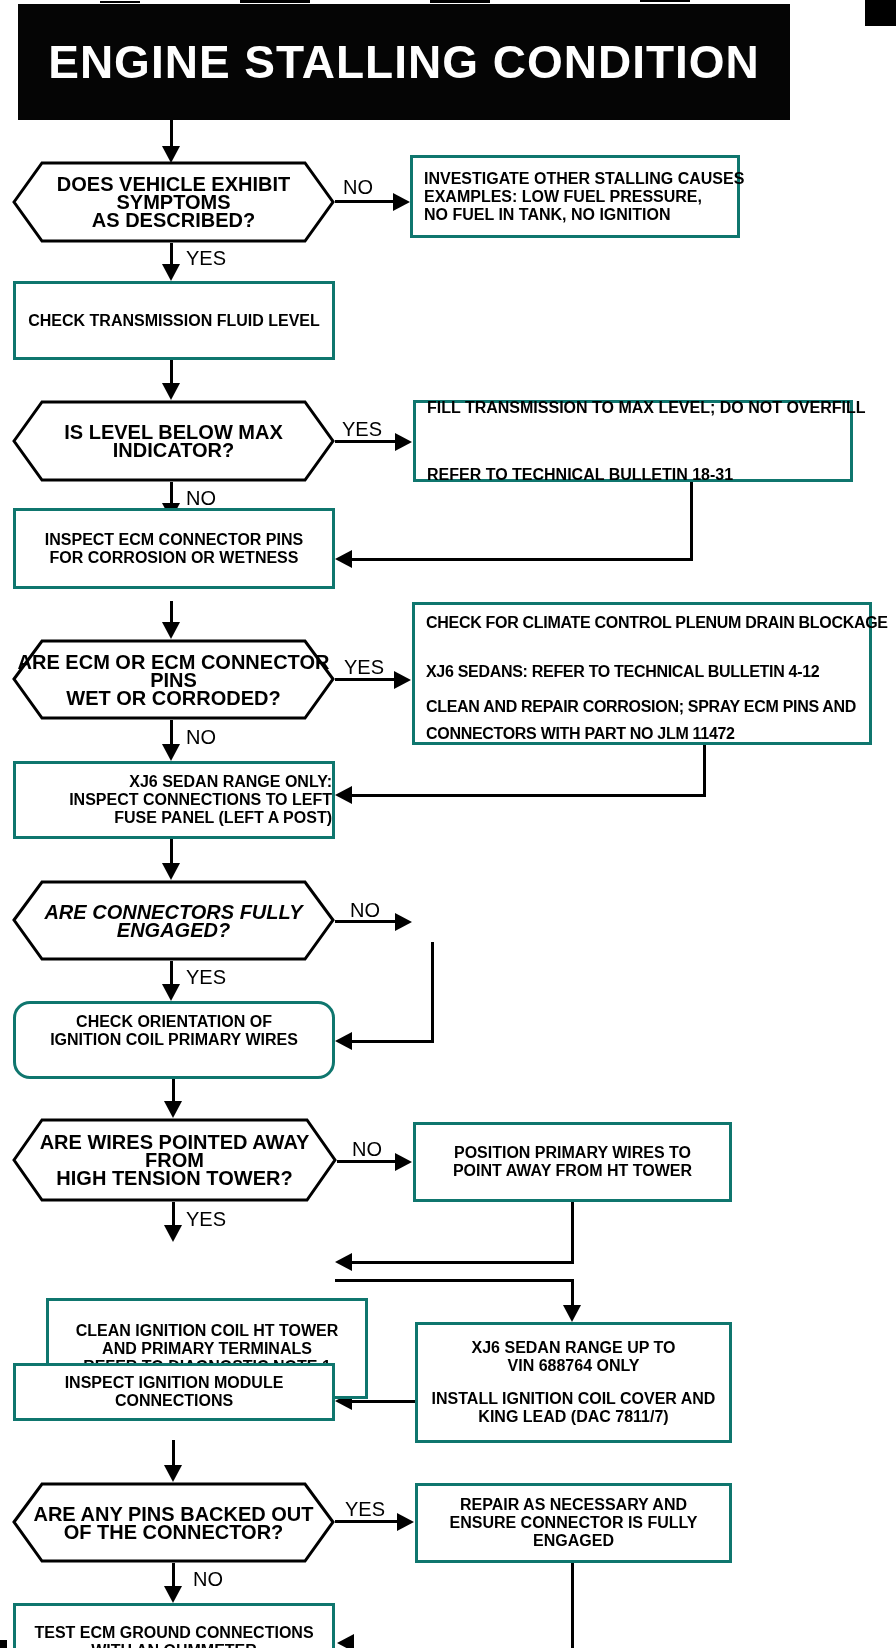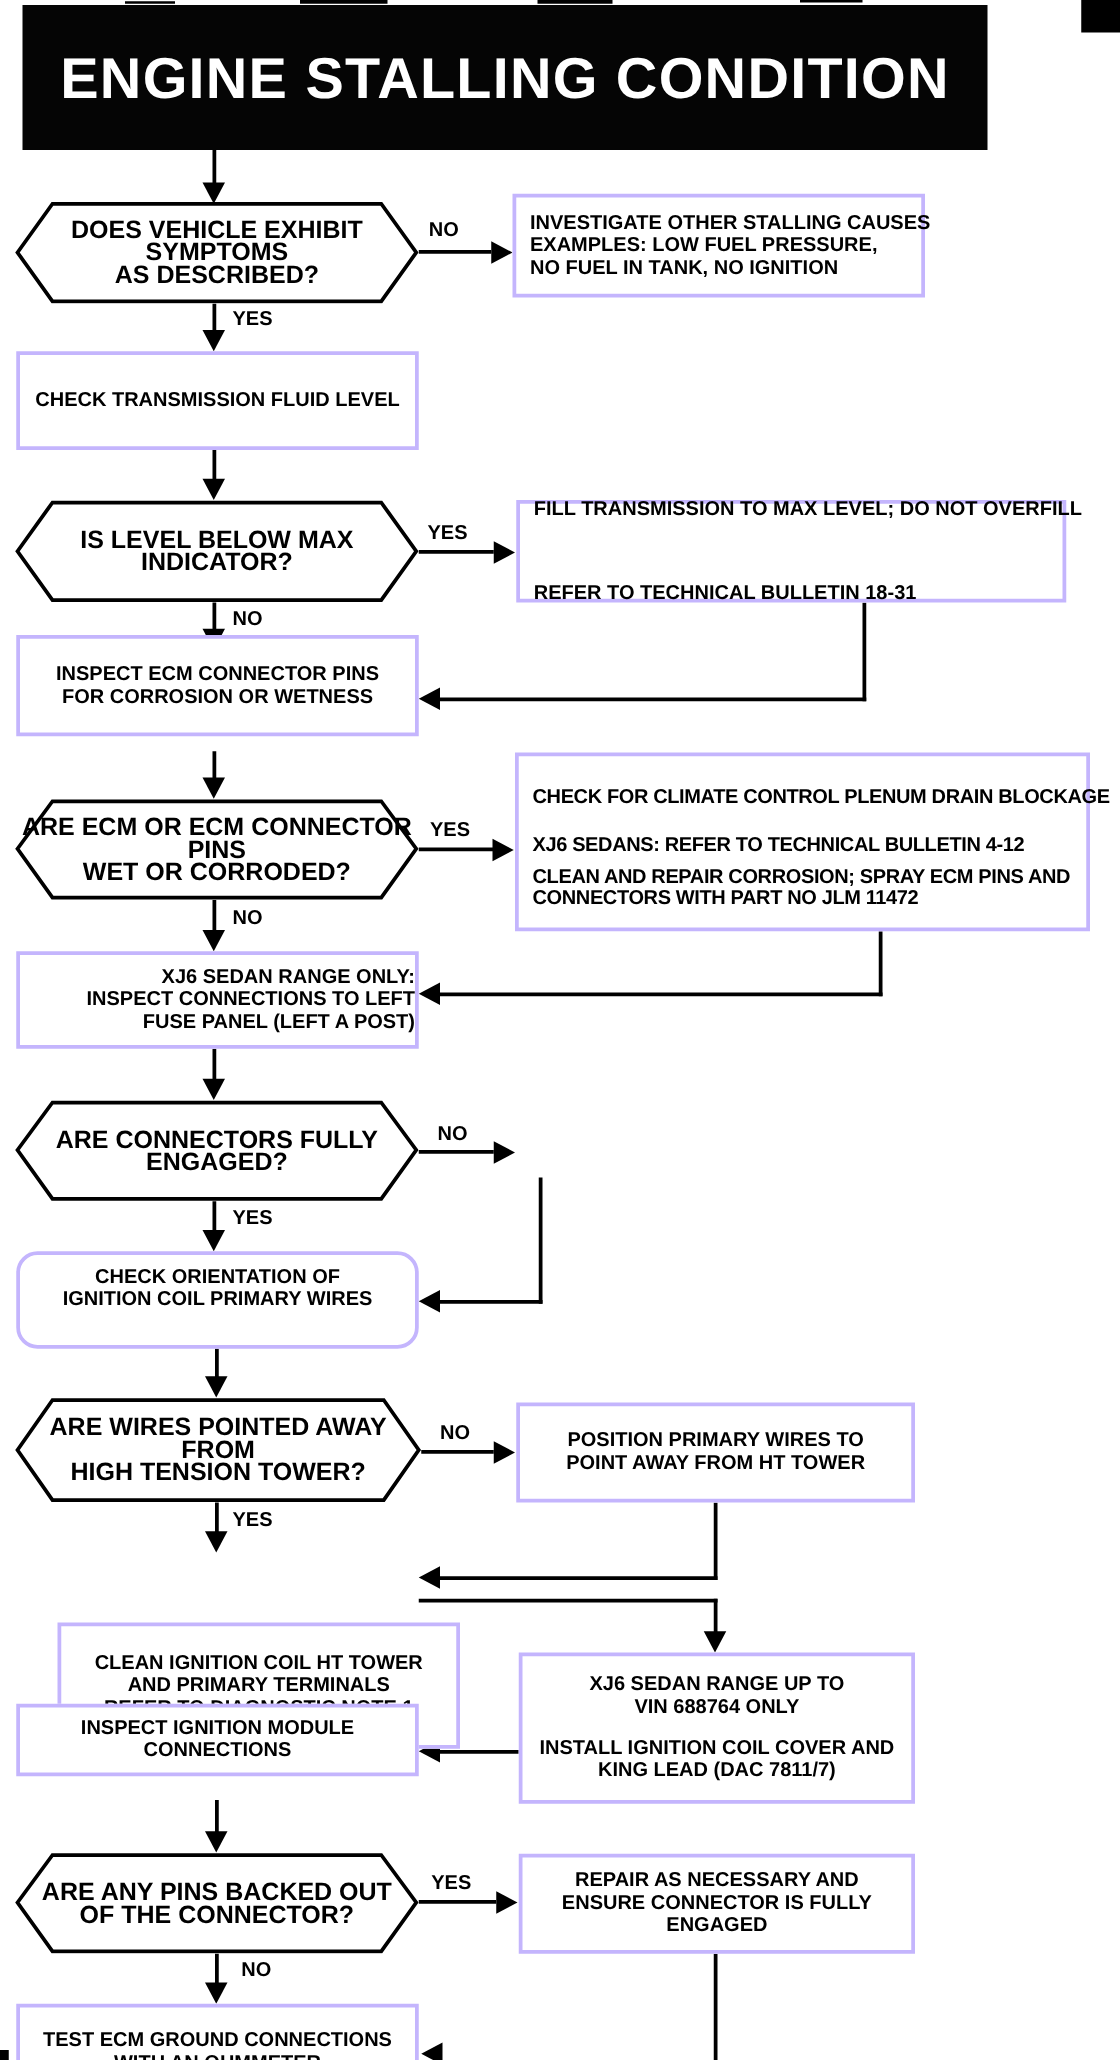--- a/index.html
+++ b/index.html
@@ -6,47 +6,47 @@
   .stage{
     position:relative;width:896px;height:1648px;background:#fff;overflow:hidden;
     font-family:"Liberation Sans","DejaVu Sans",sans-serif;color:#000;
   }
   .banner{
     position:absolute;background:#050505;color:#fff;
     display:flex;align-items:center;justify-content:center;
     font-weight:700;font-size:46px;letter-spacing:1px;white-space:nowrap;
   }
   .box{
-    position:absolute;border:3px solid #c4b5fd;background:#fff;box-sizing:border-box;
+    position:absolute;border:3px solid #0f766e;background:#fff;box-sizing:border-box;
     display:flex;flex-direction:column;justify-content:center;align-items:center;
     text-align:center;font-weight:700;font-size:16px;line-height:18px;
   }
   .box.left-text{align-items:flex-start;text-align:left;padding-left:11px;padding-right:4px;}
   .box .line{white-space:nowrap;}
   .r2 .line{line-height:31px;}
-  .r3{justify-content:center;padding-top:9px;letter-spacing:-0.3px;}
+  .r3{justify-content:space-between;padding-top:9px;letter-spacing:-0.3px;}
   .r3 .gap-lg{margin-top:22px;}
   .r3 .gap-md{margin-top:8px;}
   .r3 .line{line-height:17px;}
   .r6 .gap-md{margin-top:15px;}
   .p4{justify-content:flex-start;padding-top:9px;}
   .hex{position:absolute;}
   .hex svg{position:absolute;left:0;top:0;width:100%;height:100%;}
   .hex .hex-text{
     position:absolute;left:0;top:0;right:0;bottom:0;
     display:flex;flex-direction:column;justify-content:center;align-items:center;
     text-align:center;font-weight:700;font-size:20px;line-height:18px;
   }
   .vl{position:absolute;width:3px;background:#000;}
   .hl{position:absolute;height:3px;background:#000;}
   .ah{position:absolute;width:0;height:0;}
   .ah.down{border-left:9px solid transparent;border-right:9px solid transparent;border-top:17px solid #000;}
   .ah.right{border-top:9px solid transparent;border-bottom:9px solid transparent;border-left:17px solid #000;}
   .ah.left{border-top:9px solid transparent;border-bottom:9px solid transparent;border-right:17px solid #000;}
-  .edge-label{position:absolute;font-weight:700;font-size:16px;white-space:nowrap;}
+  .edge-label{position:absolute;font-weight:400;font-size:20px;white-space:nowrap;}
   .noise{position:absolute;background:#000;}
 </style>
 </head>
 <body>
 
 <div class="stage">
 
   <div class="noise" style="left:865px;top:0;width:31px;height:26px;"></div>
   <div class="noise" style="left:240px;top:0;width:70px;height:3px;"></div>
   <div class="noise" style="left:430px;top:0;width:60px;height:3px;"></div>
@@ -176,21 +176,21 @@
   <div class="hex" style="left:12px;top:639px;width:323px;height:81px;">
     <svg viewBox="0 0 323 81" preserveAspectRatio="none">
         <polygon points="2,40 30,2 293,2 321,40 293,79 30,79" fill="#fff" stroke="#000" stroke-width="3"></polygon>
       </svg>
     <div class="hex-text">
       <div>ARE ECM OR ECM CONNECTOR PINS</div>
       <div>WET OR CORRODED?</div>
     </div>
   </div>
 
-  <div class="hex" style="left:12px;top:880px;width:323px;height:81px;">
+  <div class="hex" style="left:12px;top:880px;width:323px;height:81px;font-style:italic;">
     <svg viewBox="0 0 323 81" preserveAspectRatio="none">
         <polygon points="2,40 30,2 293,2 321,40 293,79 30,79" fill="#fff" stroke="#000" stroke-width="3"></polygon>
       </svg>
     <div class="hex-text">
       <div>ARE CONNECTORS FULLY</div>
       <div>ENGAGED?</div>
     </div>
   </div>
 
   <div class="hex" style="left:12px;top:1118px;width:325px;height:84px;">

